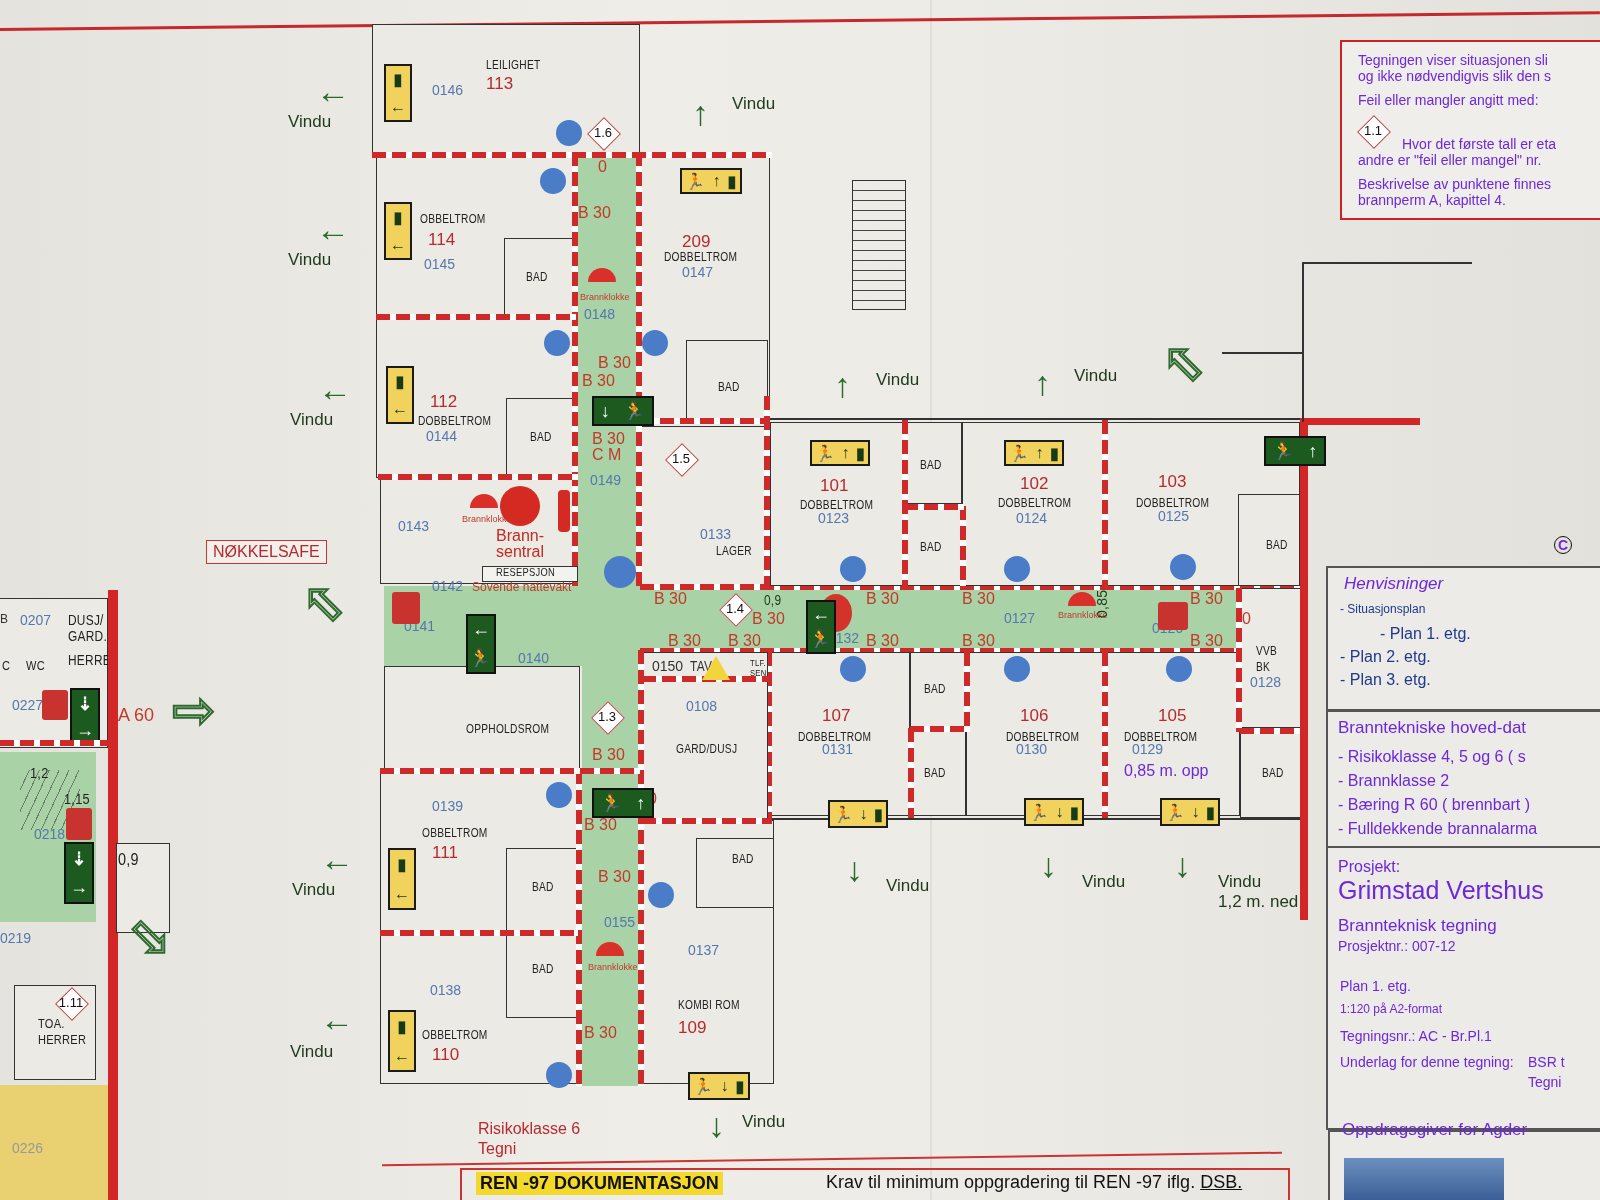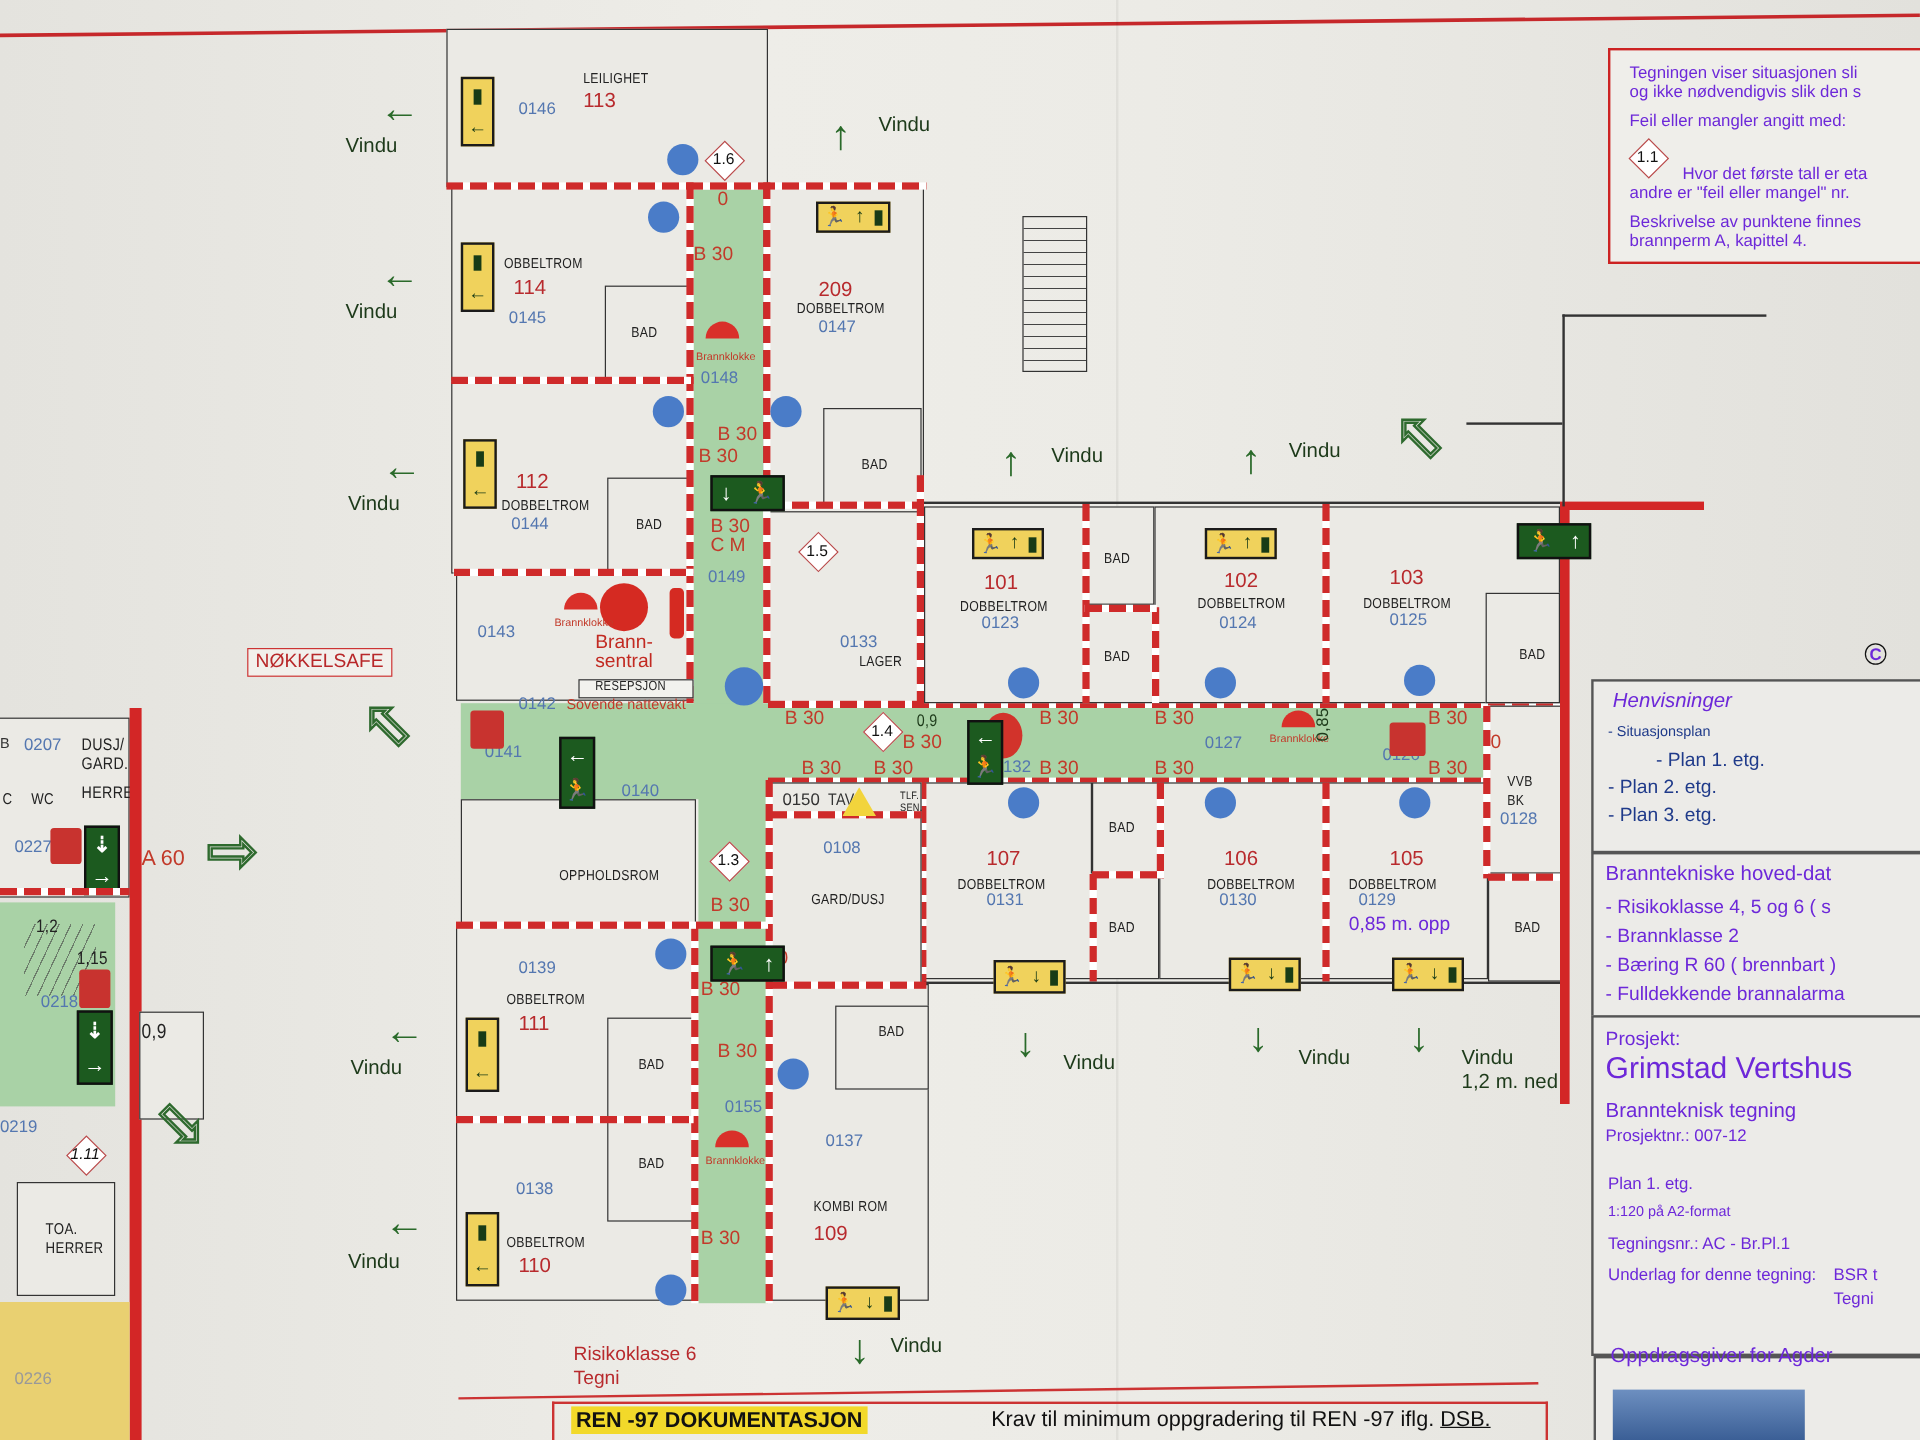--- a/index.html
+++ b/index.html
@@ -58,21 +58,21 @@
 <div class="abs" style="left:20px;top:770px;width:60px;height:60px;background:repeating-linear-gradient(115deg,transparent 0 8px,#444 8px 9px);opacity:0.6;"></div>
 <div class="rtype" style="left:64px;top:790px;font-size:15px;">1,15</div>
 <div class="rtype" style="left:30px;top:764px;font-size:15px;">1,2</div>
 <div class="abs" style="left:66px;top:808px;width:26px;height:32px;background:#c8332f;border-radius:3px;"></div>
 <div class="rid" style="left:34px;top:826px;">0218</div>
 <div class="sign-g" style="left:64px;top:842px;width:30px;height:62px;flex-direction:column;font-size:18px;">⇣<span>→</span></div>
 <div class="room" style="left:116px;top:843px;width:54px;height:90px;"></div>
 <div class="rtype" style="left:118px;top:850px;font-size:17px;">0,9</div>
 <div class="rid" style="left:0;top:930px;">0219</div>
 <div class="room" style="left:14px;top:985px;width:82px;height:95px;"></div>
-<div class="diamond" style="left:56px;top:947px;font-style:italic;">
+<div class="diamond" style="left:56px;top:988px;">
     <div class="d"></div>
     <span>1.11</span>
   </div>
 <div class="rtype" style="left:38px;top:1016px;font-size:13px;">TOA.</div>
 <div class="rtype" style="left:38px;top:1032px;font-size:13px;">HERRER</div>
 <div class="abs" style="left:0;top:1085px;width:108px;height:115px;background:#e9d071;"></div>
 <div class="rid" style="left:12px;top:1140px;color:#999;">0226</div>
 
 <div class="outline-arrow" style="left:172px;top:684px;">⇨</div>
 <div class="outline-arrow" style="left:130px;top:912px;transform:rotate(45deg);">⇨</div>

